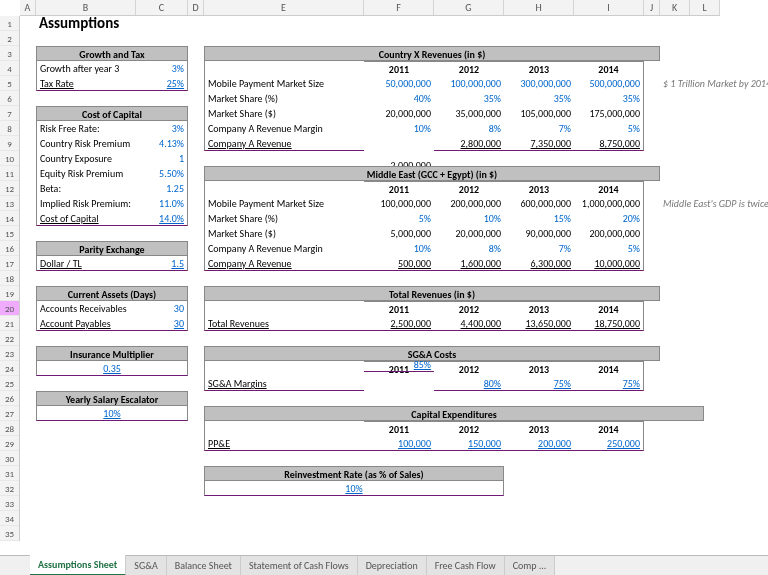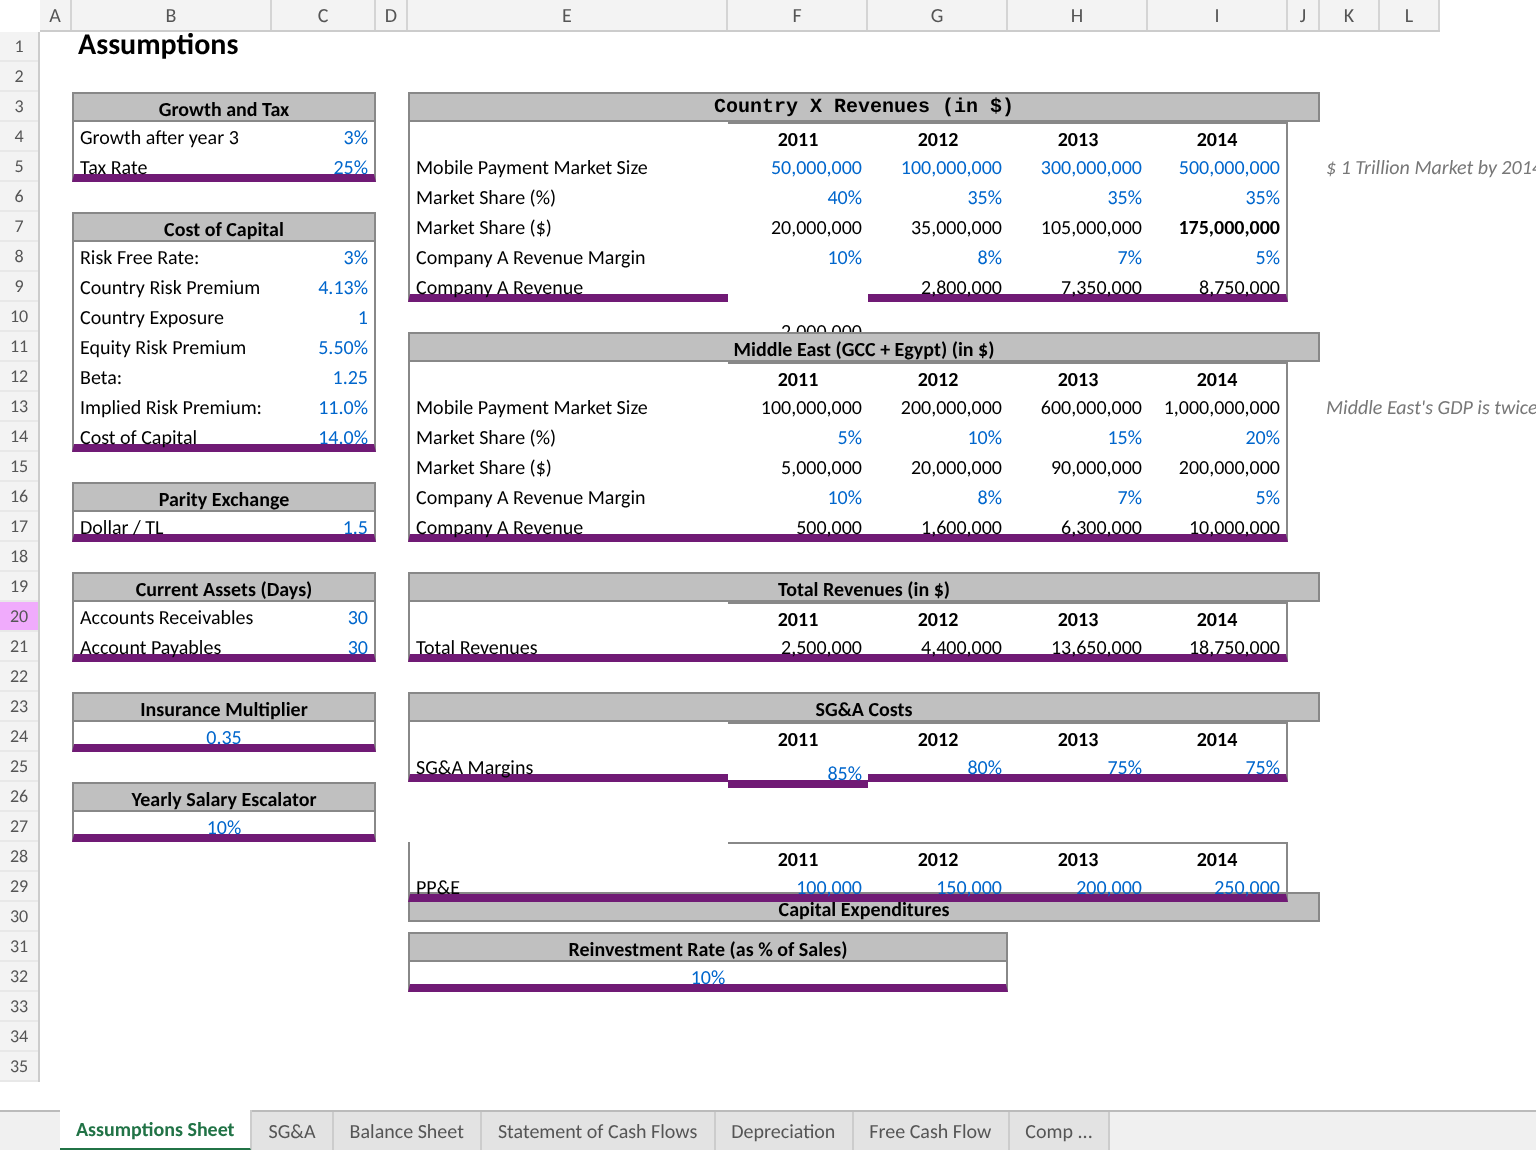--- a/index.html
+++ b/index.html
@@ -9,21 +9,21 @@
 .colhdr div { border-right:1px solid #d4d4d4; text-align:center; font-size:10px; color:#555; line-height:16px; }
 .rowhdr { position:absolute; top:16px; left:0; width:20px; background:#f3f3f3; border-right:1px solid #ccc; }
 .rowhdr div { height:15px; line-height:15px; text-align:center; font-size:9px; color:#555; border-bottom:1px solid #e8e8e8; }
 .cells { position:absolute; top:16px; left:20px; }
 .cell { position:absolute; white-space:nowrap; font-size:10px; line-height:15px; height:15px; padding:0 3px; }
 .title { font-size:15px; font-weight:bold; }
 .secthdr { background:#c0c0c0; text-align:center; font-weight:bold; border:1px solid #888; }
 .blue { color:#0066cc; }
 .right { text-align:right; }
 .boxT { border-top:1px solid #888; }
-.boxB { border-bottom:4px solid #701a75; }
+.boxB { border-bottom:1px solid #701a75;text-decoration:underline; }
 .boxL { border-left:1px solid #888; }
 .boxR { border-right:1px solid #888; }
 .ital { font-style:italic; color:#777; }
 .ctr { text-align:center; }
 .tabs { position:absolute; bottom:0; left:0; width:768px; height:20px; background:#f0f0f0; border-top:1px solid #bbb; display:flex; align-items:center; padding-left:30px; }
 .tab { padding:3px 8px; font-size:10px; color:#555; border-right:1px solid #ccc; background:#e3e3e3; cursor:pointer; }
 .tab.act { background:#fff; border-bottom:2px solid #217346; color:#217346; font-weight:bold; }
 .selrow { background:#f0abfc; }
 .yrhdr { font-weight:bold; text-align:center; }
 </style>
@@ -109,41 +109,41 @@
       <div class="cell right blue boxR boxB" style="left: 116px; top: 240px; width: 52px;">1.5</div>
       <div class="cell secthdr" style="left: 16px; top: 270px; width: 152px;">Current Assets (Days)</div>
       <div class="cell boxL" style="left: 16px; top: 285px; width: 100px;">Accounts Receivables</div>
       <div class="cell right blue boxR" style="left: 116px; top: 285px; width: 52px;">30</div>
       <div class="cell boxL boxB" style="left: 16px; top: 300px; width: 100px;">Account Payables</div>
       <div class="cell right blue boxR boxB" style="left: 116px; top: 300px; width: 52px;">30</div>
       <div class="cell secthdr" style="left: 16px; top: 330px; width: 152px;">Insurance Multiplier</div>
       <div class="cell ctr blue boxL boxR boxB" style="left: 16px; top: 345px; width: 152px;">0.35</div>
       <div class="cell secthdr" style="left: 16px; top: 375px; width: 152px;">Yearly Salary Escalator</div>
       <div class="cell ctr blue boxL boxR boxB" style="left: 16px; top: 390px; width: 152px;">10%</div>
-      <div class="cell secthdr" style="left: 184px; top: 30px; width: 456px; font-family: Liberation Mono, monospace;">Country X  Revenues (in $)</div>
+      <div class="cell secthdr" style="left: 184px; top: 30px; width: 456px;">Country X  Revenues (in $)</div>
       <div class="cell yrhdr boxT" style="left: 344px; top: 45px; width: 70px;">2011</div>
       <div class="cell yrhdr boxT" style="left: 414px; top: 45px; width: 70px;">2012</div>
       <div class="cell yrhdr boxT" style="left: 484px; top: 45px; width: 70px;">2013</div>
       <div class="cell yrhdr boxT boxR" style="left: 554px; top: 45px; width: 70px;">2014</div>
       <div class="cell boxL" style="left: 184px; top: 45px; width: 160px;"></div>
       <div class="cell boxL" style="left: 184px; top: 60px; width: 160px;">Mobile Payment Market Size</div>
       <div class="cell blue right" style="left: 344px; top: 60px; width: 70px;">50,000,000</div>
       <div class="cell blue right" style="left: 414px; top: 60px; width: 70px;">100,000,000</div>
       <div class="cell blue right" style="left: 484px; top: 60px; width: 70px;">300,000,000</div>
       <div class="cell blue right boxR" style="left: 554px; top: 60px; width: 70px;">500,000,000</div>
       <div class="cell boxL" style="left: 184px; top: 75px; width: 160px;">Market Share (%)</div>
       <div class="cell blue right" style="left: 344px; top: 75px; width: 70px;">40%</div>
       <div class="cell blue right" style="left: 414px; top: 75px; width: 70px;">35%</div>
       <div class="cell blue right" style="left: 484px; top: 75px; width: 70px;">35%</div>
       <div class="cell blue right boxR" style="left: 554px; top: 75px; width: 70px;">35%</div>
       <div class="cell boxL" style="left: 184px; top: 90px; width: 160px;">Market Share ($)</div>
       <div class="cell right" style="left: 344px; top: 90px; width: 70px;">20,000,000</div>
       <div class="cell right" style="left: 414px; top: 90px; width: 70px;">35,000,000</div>
       <div class="cell right" style="left: 484px; top: 90px; width: 70px;">105,000,000</div>
-      <div class="cell right boxR" style="left: 554px; top: 90px; width: 70px; font-weight: bold;">175,000,000</div>
+      <div class="cell right boxR" style="left: 554px; top: 90px; width: 70px;">175,000,000</div>
       <div class="cell boxL" style="left: 184px; top: 105px; width: 160px;">Company A Revenue Margin</div>
       <div class="cell blue right" style="left: 344px; top: 105px; width: 70px;">10%</div>
       <div class="cell blue right" style="left: 414px; top: 105px; width: 70px;">8%</div>
       <div class="cell blue right" style="left: 484px; top: 105px; width: 70px;">7%</div>
       <div class="cell blue right boxR" style="left: 554px; top: 105px; width: 70px;">5%</div>
       <div class="cell boxL boxB" style="left: 184px; top: 120px; width: 160px;">Company A Revenue</div>
       <div class="cell right boxB" style="left: 344px; top: 120px; width: 70px; margin-top: 22px;">2,000,000</div>
       <div class="cell right boxB" style="left: 414px; top: 120px; width: 70px;">2,800,000</div>
       <div class="cell right boxB" style="left: 484px; top: 120px; width: 70px;">7,350,000</div>
       <div class="cell right boxR boxB" style="left: 554px; top: 120px; width: 70px;">8,750,000</div>
@@ -191,25 +191,25 @@
       <div class="cell right boxB" style="left: 414px; top: 300px; width: 70px;">4,400,000</div>
       <div class="cell right boxB" style="left: 484px; top: 300px; width: 70px;">13,650,000</div>
       <div class="cell right boxR boxB" style="left: 554px; top: 300px; width: 70px;">18,750,000</div>
       <div class="cell secthdr" style="left: 184px; top: 330px; width: 456px;">SG&amp;A Costs</div>
       <div class="cell yrhdr boxT" style="left: 344px; top: 345px; width: 70px;">2011</div>
       <div class="cell yrhdr boxT" style="left: 414px; top: 345px; width: 70px;">2012</div>
       <div class="cell yrhdr boxT" style="left: 484px; top: 345px; width: 70px;">2013</div>
       <div class="cell yrhdr boxT boxR" style="left: 554px; top: 345px; width: 70px;">2014</div>
       <div class="cell boxL" style="left: 184px; top: 345px; width: 160px;"></div>
       <div class="cell boxL boxB" style="left: 184px; top: 360px; width: 160px;">SG&amp;A Margins</div>
-      <div class="cell blue right boxB" style="left: 344px; top: 363px; width: 70px;">85%</div>
+      <div class="cell blue right boxB" style="left: 344px; top: 341px; width: 70px;">85%</div>
       <div class="cell blue right boxB" style="left: 414px; top: 360px; width: 70px;">80%</div>
       <div class="cell blue right boxB" style="left: 484px; top: 360px; width: 70px;">75%</div>
       <div class="cell blue right boxR boxB" style="left: 554px; top: 360px; width: 70px;">75%</div>
-      <div class="cell secthdr" style="left: 184px; top: 390px; width: 456px; margin-top: 40px;">Capital Expenditures</div>
+      <div class="cell secthdr" style="left: 184px; top: 390px; width: 500px;">Capital Expenditures</div>
       <div class="cell yrhdr boxT" style="left: 344px; top: 405px; width: 70px;">2011</div>
       <div class="cell yrhdr boxT" style="left: 414px; top: 405px; width: 70px;">2012</div>
       <div class="cell yrhdr boxT" style="left: 484px; top: 405px; width: 70px;">2013</div>
       <div class="cell yrhdr boxT boxR" style="left: 554px; top: 405px; width: 70px;">2014</div>
       <div class="cell boxL" style="left: 184px; top: 405px; width: 160px;"></div>
       <div class="cell boxL boxB" style="left: 184px; top: 420px; width: 160px;">PP&amp;E</div>
       <div class="cell blue right boxB" style="left: 344px; top: 420px; width: 70px; text-align: right;">100,000</div>
       <div class="cell blue right boxB" style="left: 414px; top: 420px; width: 70px;">150,000</div>
       <div class="cell blue right boxB" style="left: 484px; top: 420px; width: 70px;">200,000</div>
       <div class="cell blue right boxR boxB" style="left: 554px; top: 420px; width: 70px;">250,000</div>

